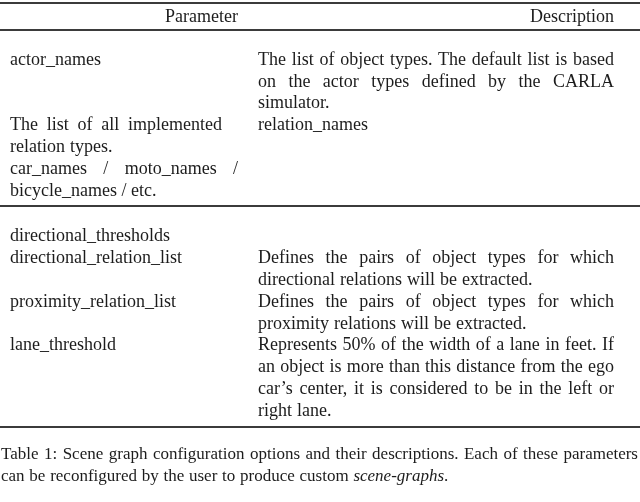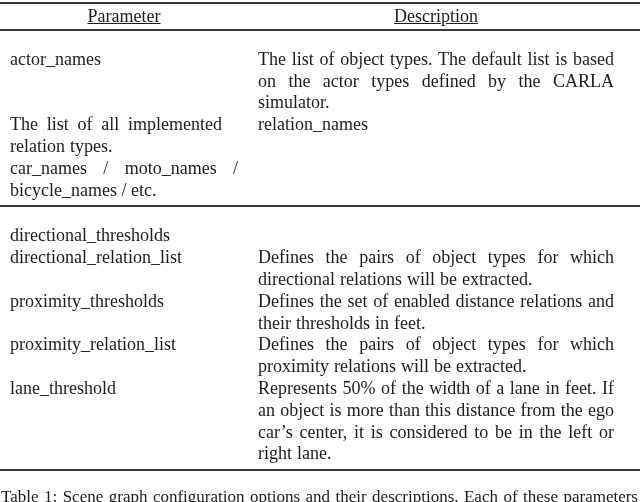--- a/index.html
+++ b/index.html
@@ -41,22 +41,21 @@
   }
   .dcell {
     padding-left: 10px;
     padding-right: 26px;
     text-align: justify;
     word-spacing: 0.5px;
   }
   .header-row .cell {
     padding-top: 2px;
     padding-bottom: 1px;
-    text-align: center;
-    text-decoration: underline;
+    text-align: right;
   }
   .section {
     padding-top: 18px;
     padding-bottom: 4px;
   }
   .caption {
     margin-top: 15px;
     font-size: 17px;
     line-height: 22px;
     text-align: justify;
@@ -100,24 +99,20 @@
 
     <div class="section">
       <div class="trow">
         <div class="cell pcell">directional_thresholds</div>
       </div>
       <div class="trow">
         <div class="cell pcell">directional_relation_list</div>
         <div class="cell dcell">Defines the pairs of object types for which directional relations will be extracted.</div>
       </div>
       <div class="trow">
-        <div class="cell pcell">proximity_thresholds</div>
-        <div class="cell dcell">Defines the set of enabled distance relations and their thresholds in feet.</div>
-      </div>
-      <div class="trow">
         <div class="cell pcell">proximity_relation_list</div>
         <div class="cell dcell">Defines the pairs of object types for which proximity relations will be extracted.</div>
       </div>
       <div class="trow">
         <div class="cell pcell">lane_threshold</div>
         <div class="cell dcell">Represents 50% of the width of a lane in feet. If an object is more than this distance from the ego car’s center, it is considered to be in the left or right lane.</div>
       </div>
     </div>
 
     <div class="rule"></div>

